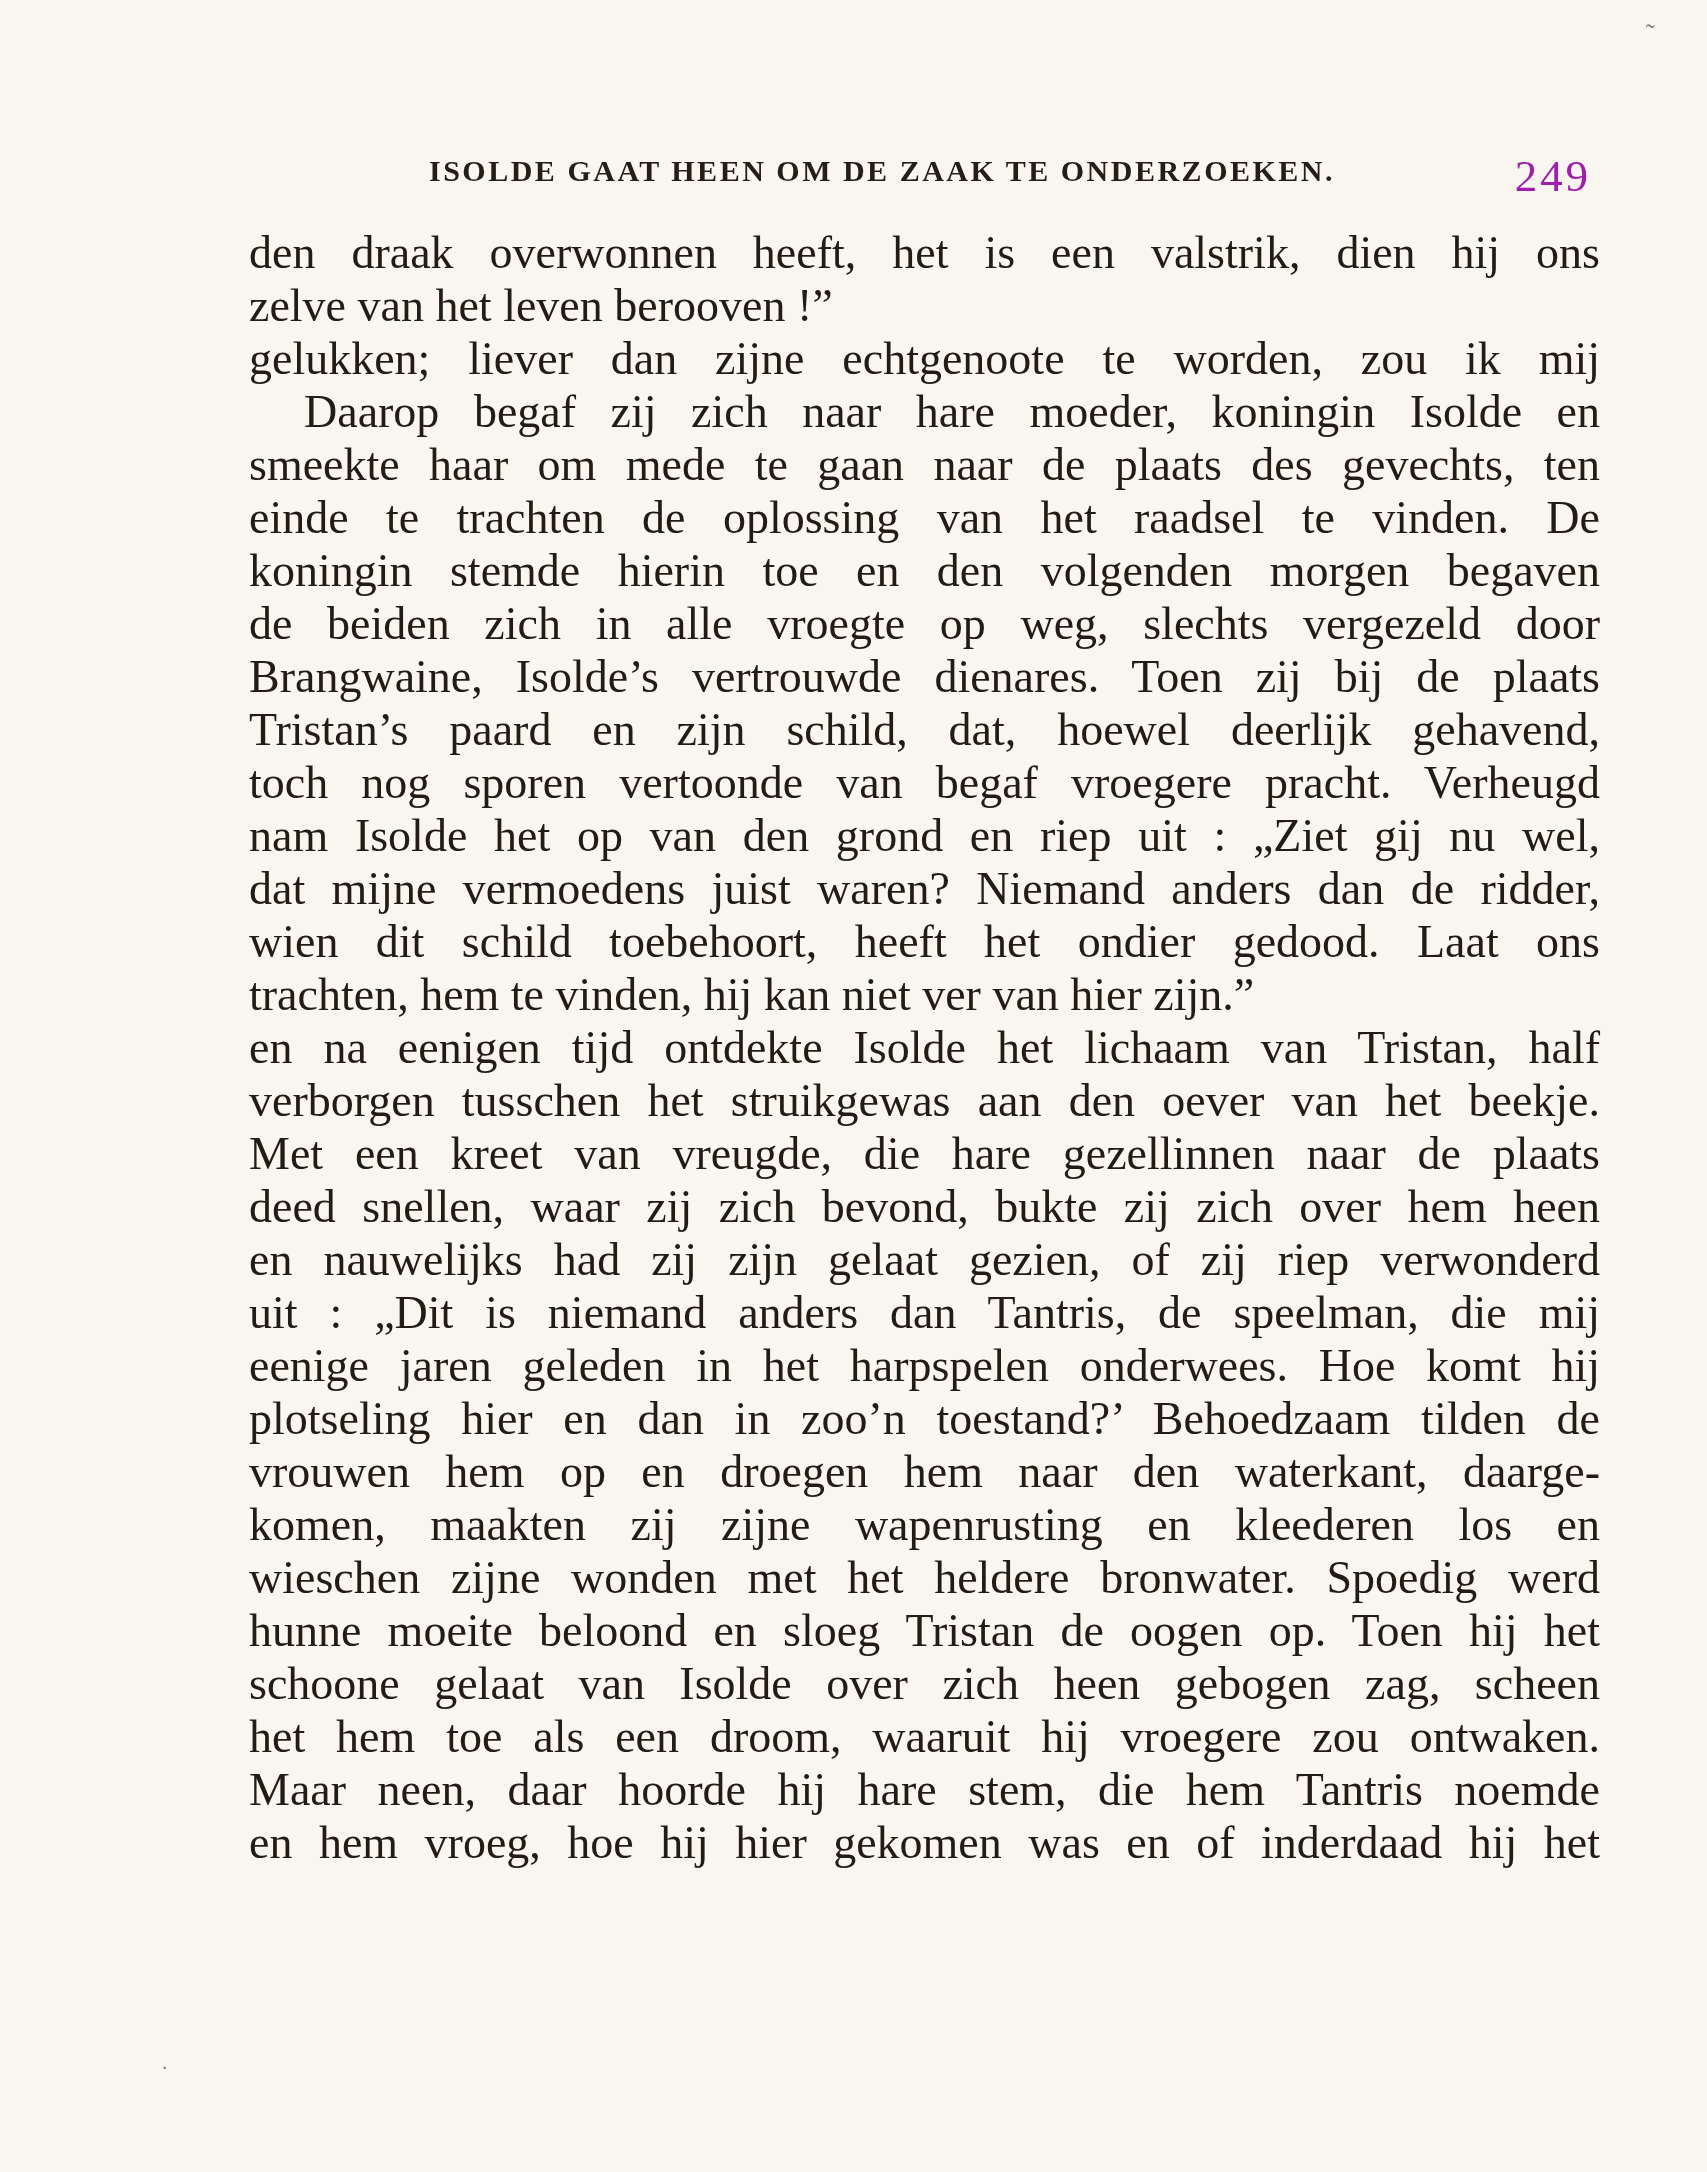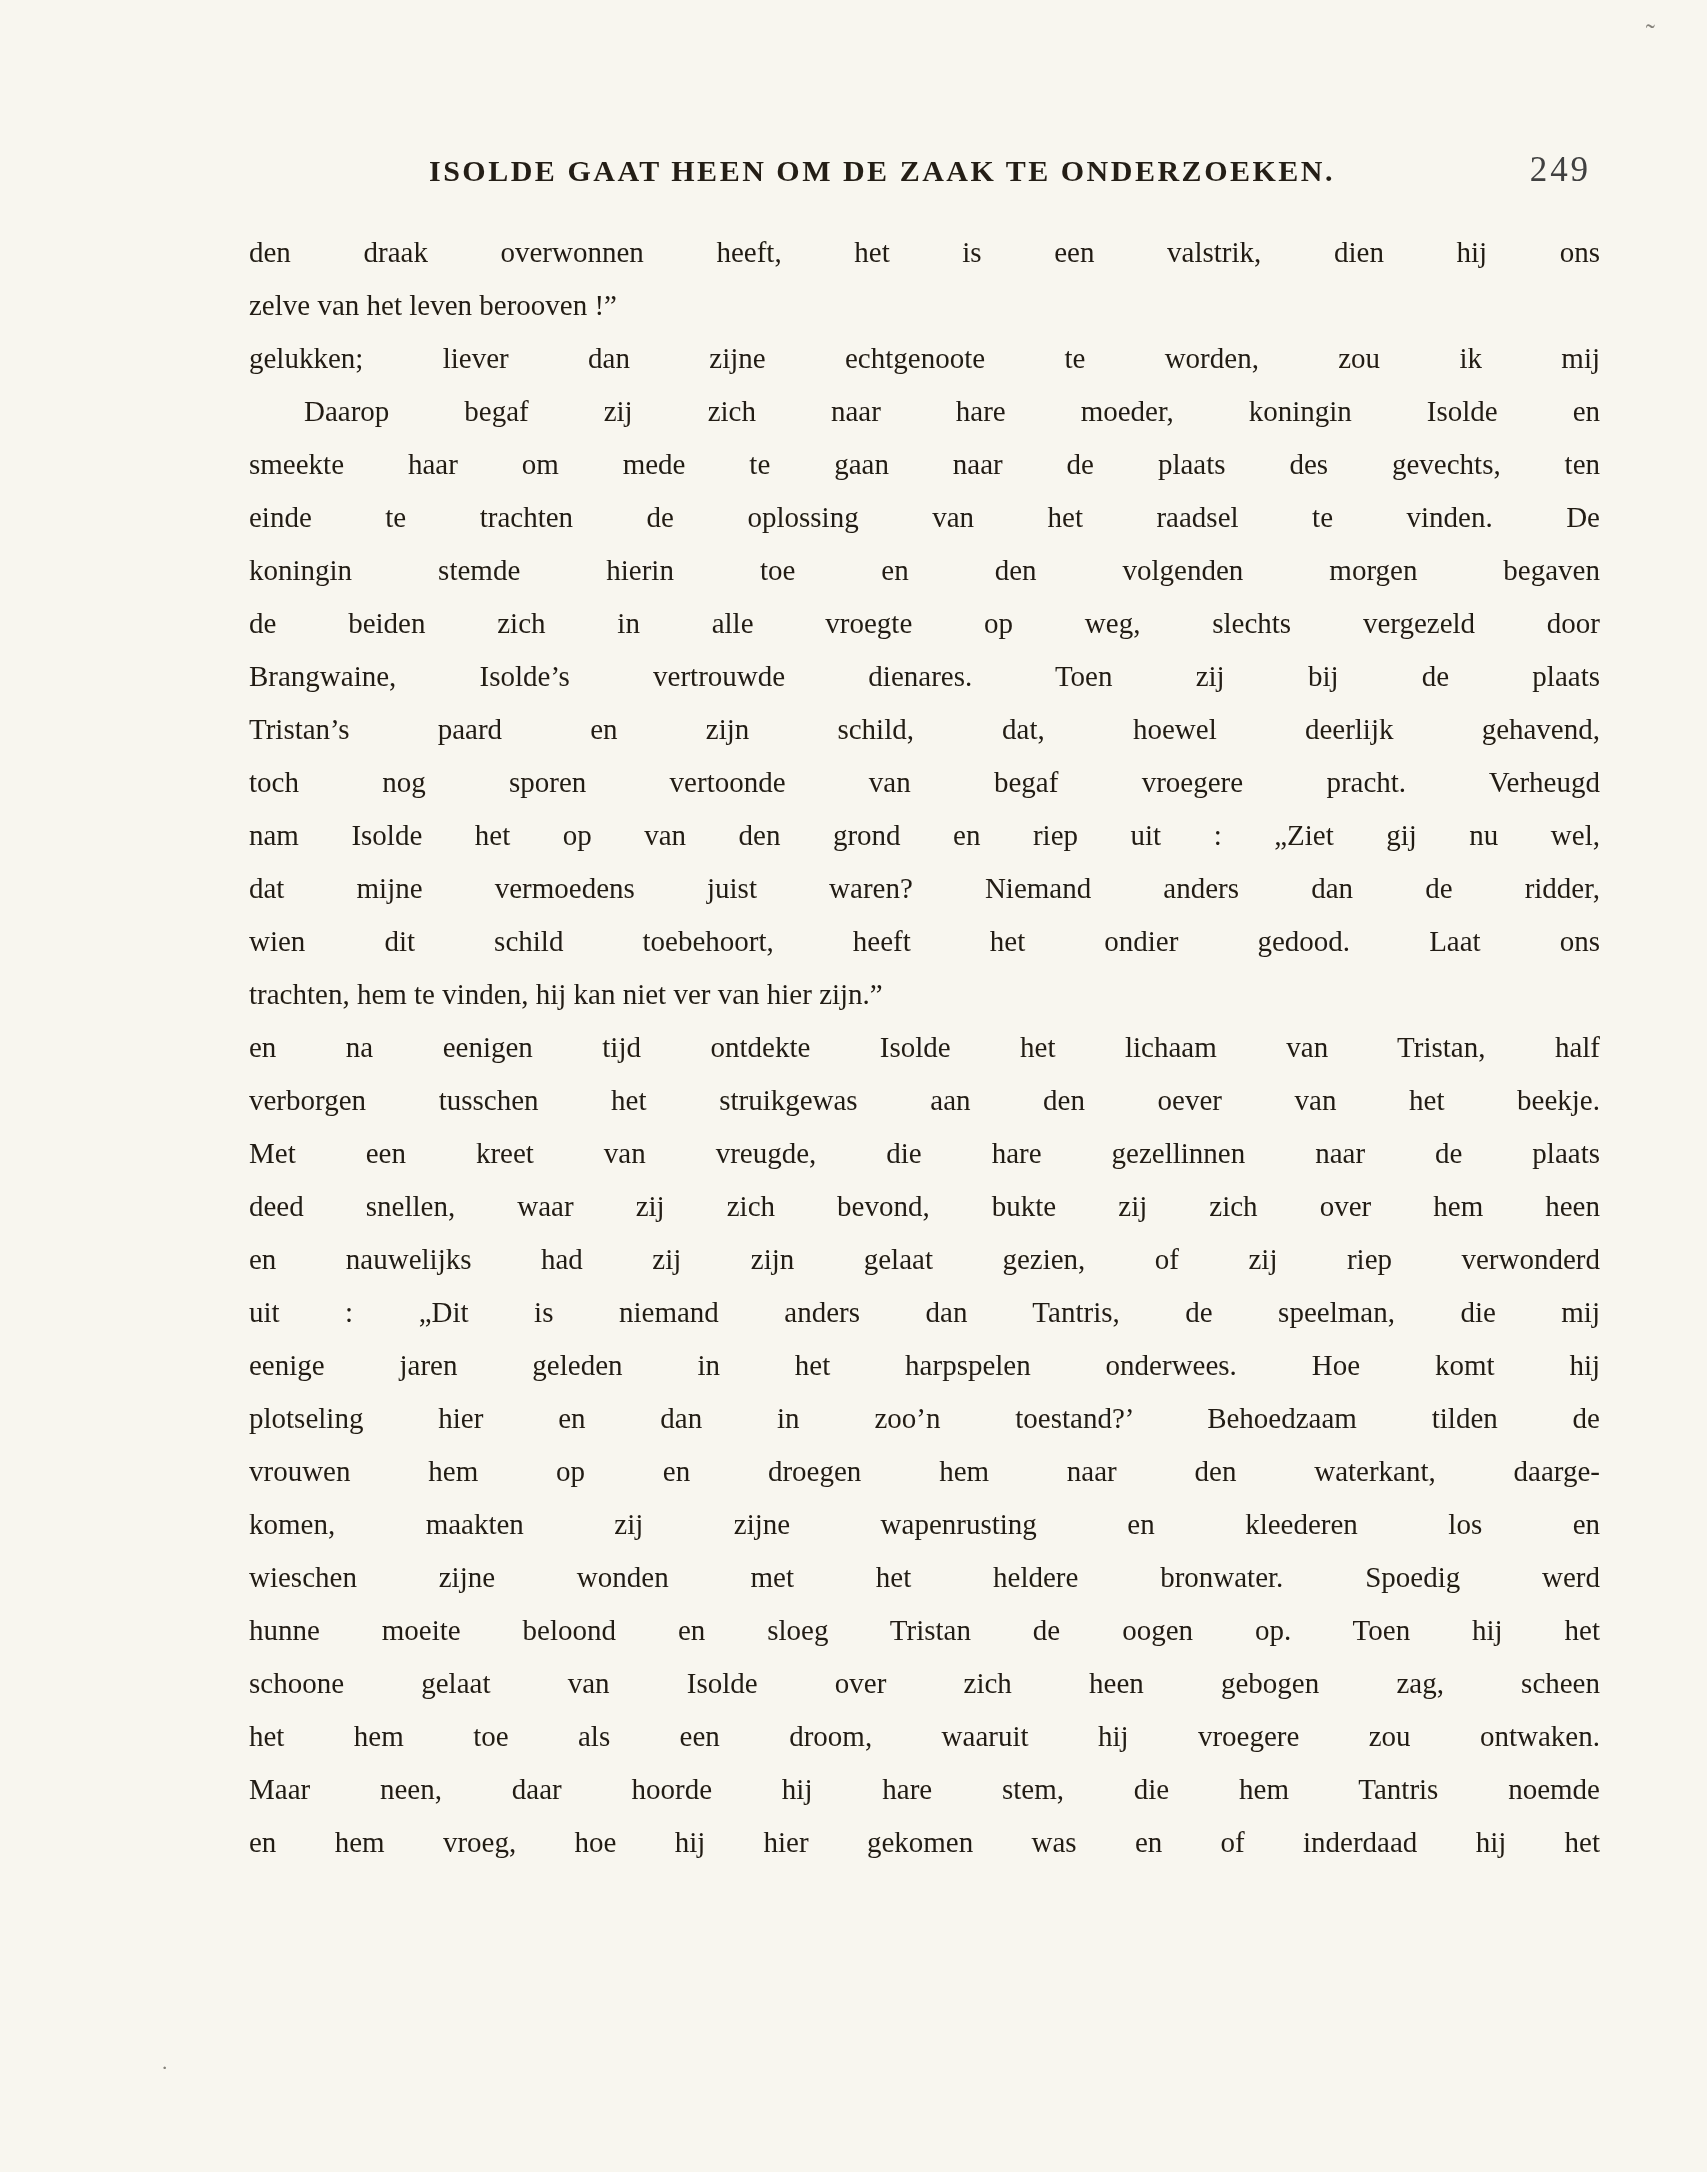--- a/index.html
+++ b/index.html
@@ -21,29 +21,29 @@
     text-align: center;
     font-size: 30px;
     letter-spacing: 2.5px;
     font-weight: 700;
     color: #241e16;
     padding-right: 87px;
   }
   .page-number {
     position: absolute;
     right: 10px; top: -4.3px;
-    font-size: 35px;
+    font-size: 45px;
     letter-spacing: 2.9px;
-    color: #404040;
+    color: #a21caf;
   }
   .body-text {
     position: absolute;
     left: 249px; top: 226px;
     width: 1351px;
-    font-size: 29px;
+    font-size: 46px;
     line-height: 53px;
   }
   .line {
     height: 53px;
     text-align: justify;
     text-align-last: justify;
     white-space: nowrap;
   }
   .line.end { text-align-last: left; white-space: normal; }
   .line.indent { padding-left: 55px; }

